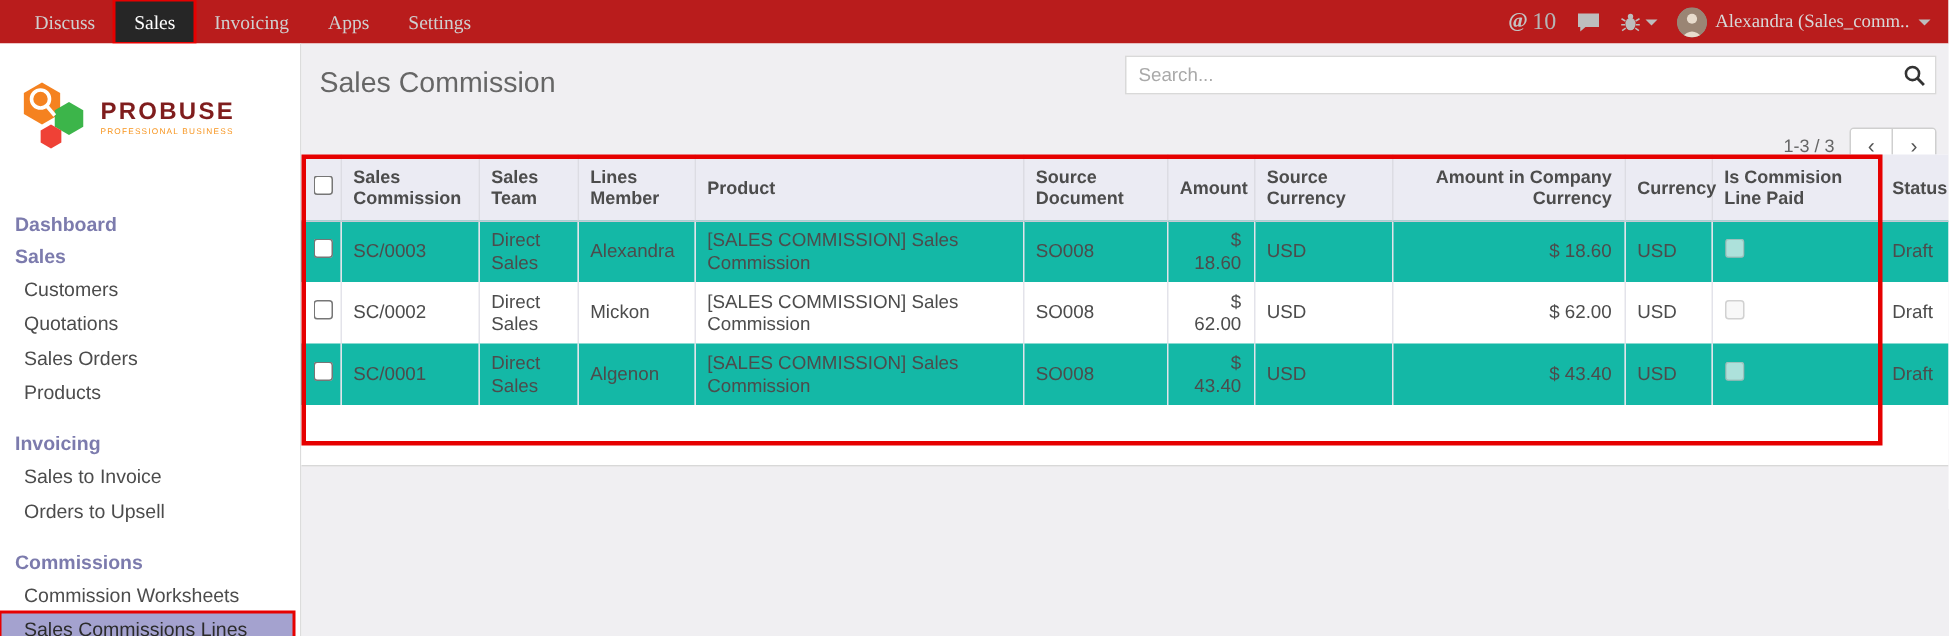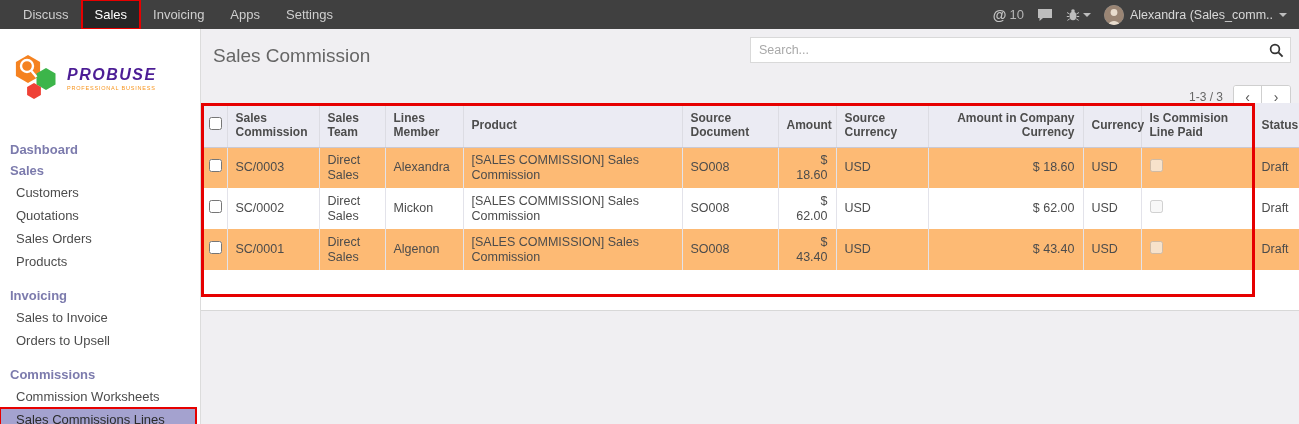--- a/index.html
+++ b/index.html
@@ -1,37 +1,37 @@
 <!DOCTYPE html>
 <html><head>
 <meta charset="utf-8">
 <style>
   * { margin:0; padding:0; box-sizing:border-box; }
   html,body { width:1299px; height:424px; overflow:hidden; }
   body { font-family:"Liberation Sans", sans-serif; background:#fff; position:relative; font-size:13px; color:#4c4c4c; }
 
   
-  .topbar { height:29px; background:#404040; display:flex; align-items:center; color:#cfcfcf; }
+  .topbar { height:29px; background:#b91c1c; display:flex; align-items:center; color:#cfcfcf;font-family:Liberation Serif, serif; }
   .topbar .menus { display:flex; align-items:stretch; height:100%; padding-left:10px; }
   .menu-item { padding:0 13px; line-height:29px; cursor:pointer; font-size:13px; }
   .menu-item.active { background:#262626; color:#fff; outline:2px solid #e60000; outline-offset:-1px; }
   .topbar-right { margin-left:auto; display:flex; align-items:center; gap:13px; padding-right:12px; }
   .tb-icon { display:inline-flex; align-items:center; gap:3px; cursor:pointer; color:#bdbdbd; }
   .at-symbol { font-size:14px; font-weight:bold; color:#c4c4c4; }
-  .at-count { font-size:13px; color:#b5b5b5; }
+  .at-count { font-size:16px; color:#b5b5b5; }
   .caret-down { width:0; height:0; border-left:4px solid transparent; border-right:4px solid transparent; border-top:4px solid #bdbdbd; display:inline-block; }
   .avatar { width:20px; height:20px; border-radius:50%; background:#8d8d8d; overflow:hidden; display:inline-flex; align-items:flex-end; justify-content:center; }
   .user-label { font-size:12.5px; color:#d8d8d8; white-space:nowrap; }
   .user-menu { display:inline-flex; align-items:center; gap:6px; cursor:pointer; }
 
   
   .sidebar { position:absolute; top:29px; left:0; width:201px; bottom:0; background:#fff; border-right:1px solid #dcdcdc; }
   .logo { padding:12px 8px 10px 12px; display:flex; align-items:center; gap:7px; height:96px; }
   .logo-text-block { display:flex; flex-direction:column; }
-  .logo-name { color:#4c1d95; font-weight:bold; font-size:16px; letter-spacing:1.5px;font-style:italic; }
+  .logo-name { color:#7f1d1d; font-weight:bold; font-size:16px; letter-spacing:1.5px; }
   .logo-tagline { color:#f7941d; font-size:5.5px; letter-spacing:0.8px; margin-top:1px; }
   .side-nav { padding-top:14px; }
   .side-header { color:#7c7bad; font-weight:bold; font-size:13px; padding:3px 10px; cursor:pointer; }
   .side-header.gap { margin-top:12px; }
   .side-item { color:#4c4c4c; font-size:13px; padding:4px 10px 4px 16px; cursor:pointer; }
   .side-item.active { background:#a4a2cf; color:#2b2b2b; outline:2px solid #e60000; outline-offset:-1px; margin-right:4px; }
 
   
   .main { position:absolute; top:29px; left:201px; right:0; bottom:0; background:#f0eff2; }
   .control-panel { position:relative; height:74px; }
@@ -46,21 +46,21 @@
   .pager-group button { width:28px; height:22px; border:none; background:#fff; color:#555; font-size:14px; line-height:1; cursor:pointer; }
   .pager-group button:first-child { border-right:1px solid #cfcfcf; }
 
   
   .table-wrap { position:relative; background:#fff; border-bottom:1px solid #d8d8d8; }
   table { width:100%; border-collapse:collapse; table-layout:fixed; }
   thead th { background:#ebebf3; font-size:12px; font-weight:bold; color:#4c4c4c; text-align:left; padding:6px 8px; border-bottom:1px solid #c9c9d4; border-left:1px solid #dcdce3; height:44px; vertical-align:middle; cursor:pointer; line-height:14px; }
   thead th:first-child { border-left:none; }
   tbody td { font-size:12.5px; color:#4c4c4c; padding:4px 8px; height:41px; vertical-align:middle; border-left:1px solid #e3e3ea; line-height:15px; cursor:pointer; }
   tbody td:first-child { border-left:none; }
-  tbody tr.odd { background:#fdba74; }
+  tbody tr.odd { background:#14b8a6; }
   tbody tr.even { background:#ffffff; }
   .num { text-align:right; }
   .w-check { width:26px; text-align:center; }
   .w-sc { width:92px; }
   .w-team { width:66px; }
   .w-member { width:78px; }
   .w-source { width:96px; }
   .w-amount { width:58px; }
   .w-scur { width:92px; }
   .w-acc { width:155px; }

